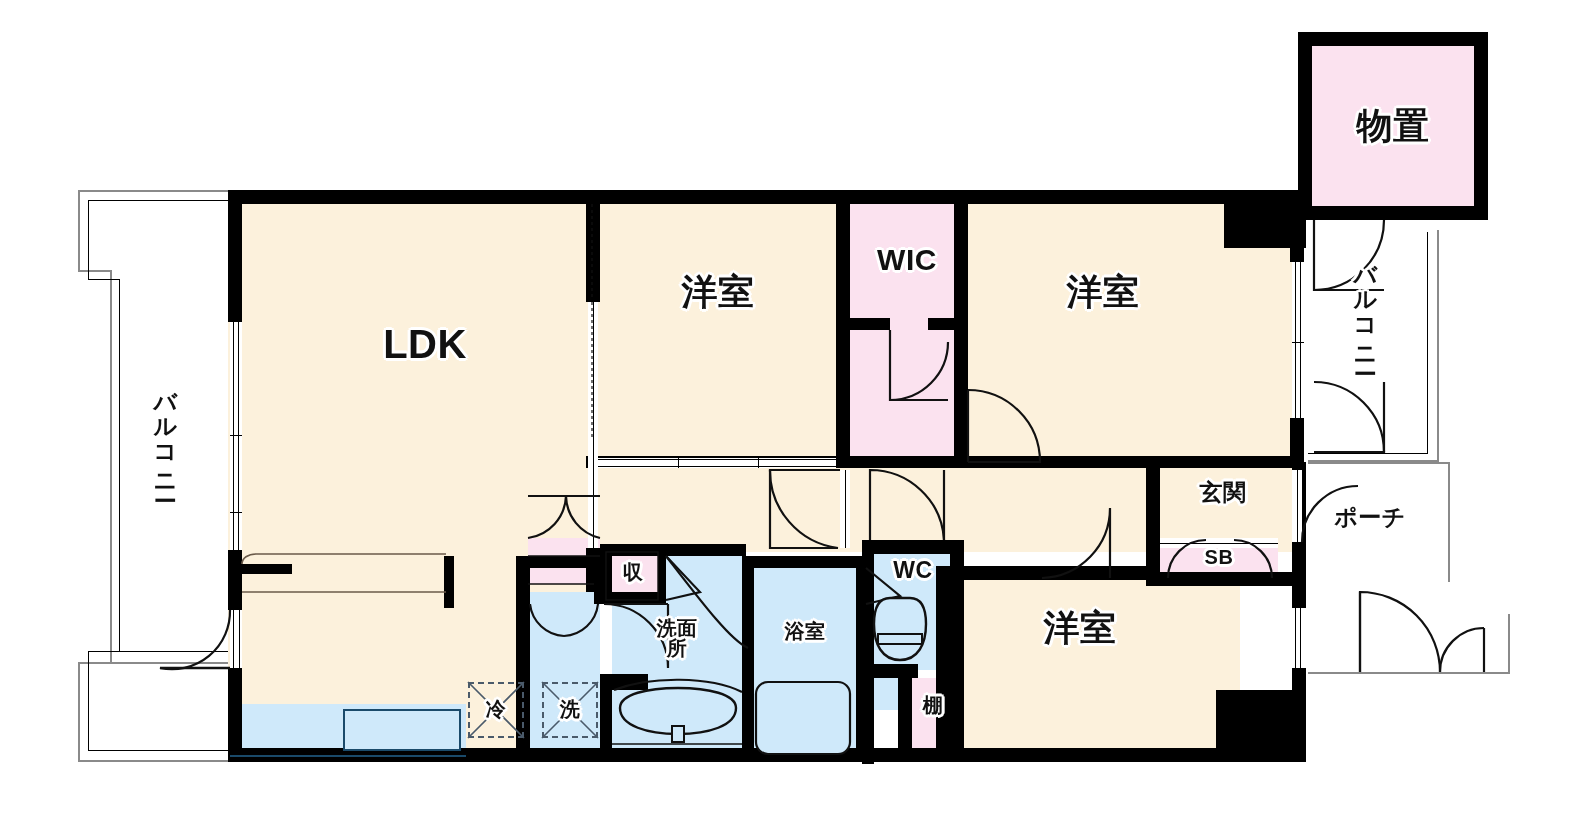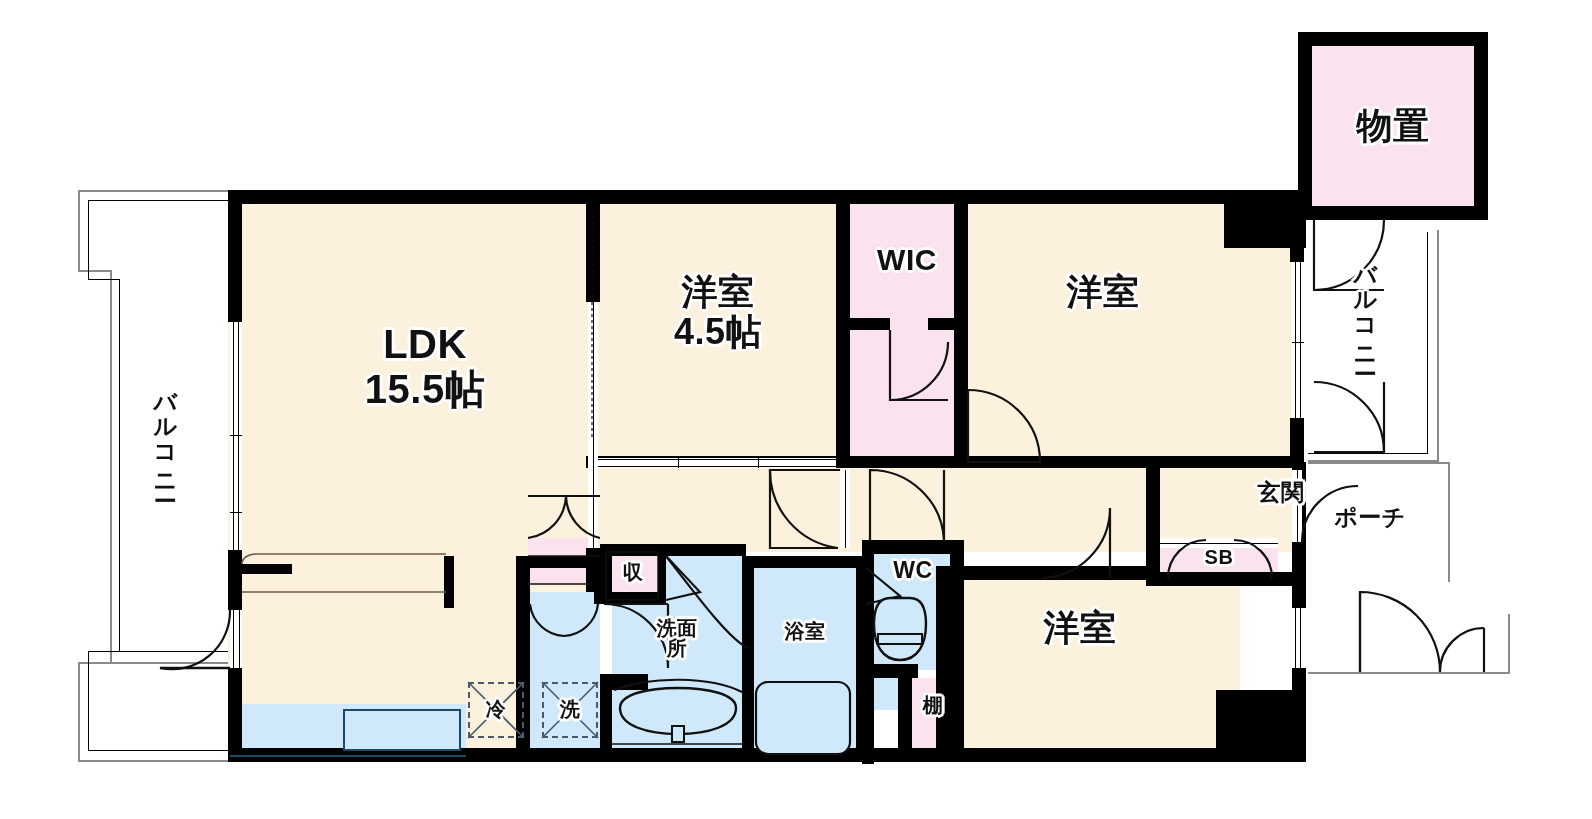--- a/index.html
+++ b/index.html
@@ -326,41 +326,39 @@
   <div class="dashbox" style="left:542px; top:682px; width:56px; height:56px;"></div>
   <svg class="ov">
     <g stroke="#4a5a6a" stroke-width="1.6" fill="none">
       <path d="M 468,682 L 524,738 M 524,682 L 468,738"></path>
       <path d="M 542,682 L 598,738 M 598,682 L 542,738"></path>
     </g>
   </svg>
 
   <div class="lbl lbl-xl" style="left:335px; top:322px; width:180px;">
     <div>LDK</div>
-    <div>15.5帖</div>
   </div>
 
   <div class="lbl lbl-lg" style="left:638px; top:272px; width:160px;">
     <div>洋室</div>
-    <div>4.5帖</div>
   </div>
 
   <div class="lbl lbl-lg" style="left:1023px; top:272px; width:160px;">
     <div>洋室</div>
   </div>
 
   <div class="lbl lbl-lg" style="left:1000px; top:608px; width:160px;">
     <div>洋室</div>
   </div>
 
   <div class="lbl lbl-md" style="left:857px; top:243px; width:100px;">WIC</div>
 
   <div class="lbl lbl-lg" style="left:1333px; top:106px; width:120px;">物置</div>
 
-  <div class="lbl lbl-sm" style="left:1236px; top:480px; width:90px;">玄関</div>
+  <div class="lbl lbl-sm" style="left:1178px; top:480px; width:90px;">玄関</div>
 
   <div class="lbl lbl-xs" style="left:1174px; top:546px; width:90px;">SB</div>
 
   <div class="lbl lbl-sm" style="left:1310px; top:505px; width:120px;">ポーチ</div>
 
   <div class="lbl lbl-sm vert" style="left:152px; top:375px;">バルコニー</div>
 
   <div class="lbl lbl-sm vert" style="left:1352px; top:248px;">バルコニー</div>
 
   <div class="lbl lbl-xs" style="left:622px; top:618px; width:110px; line-height:1.0;">

